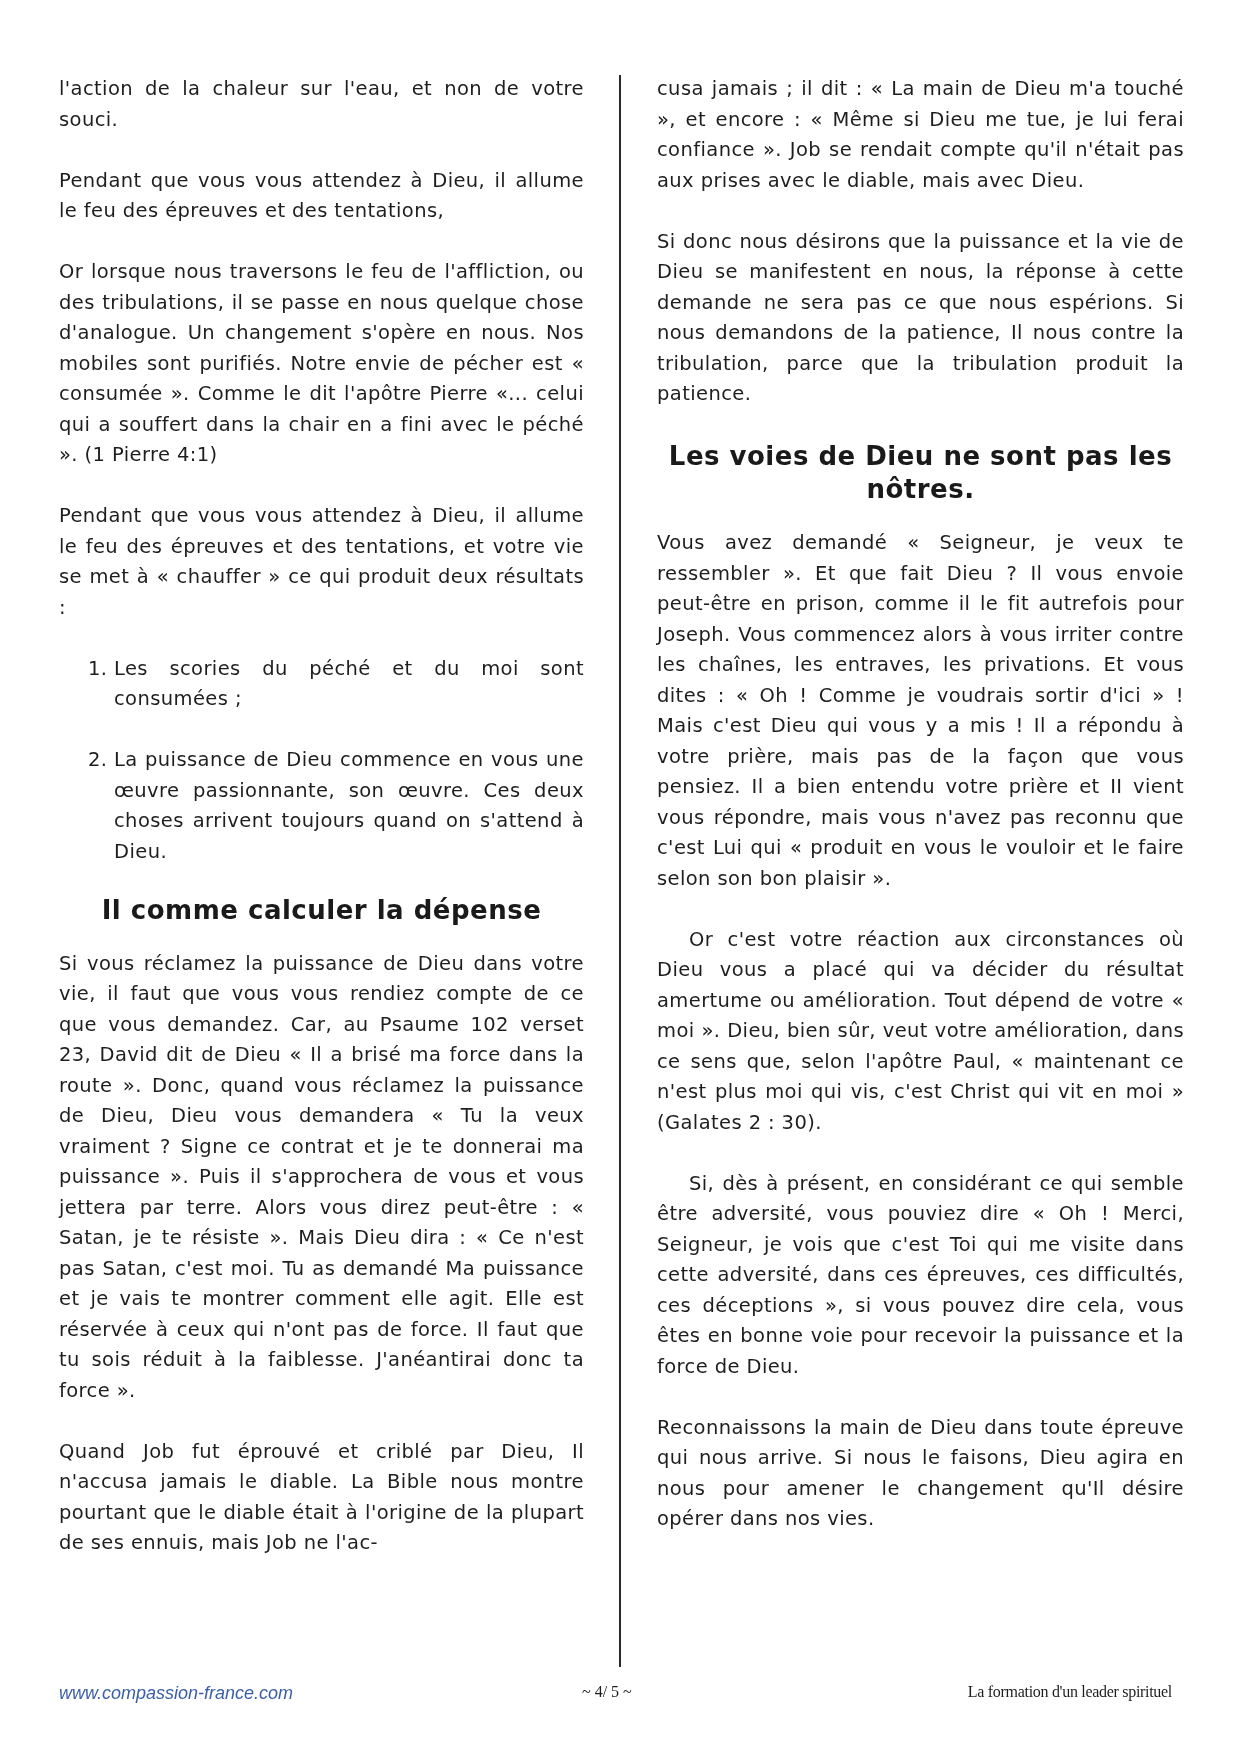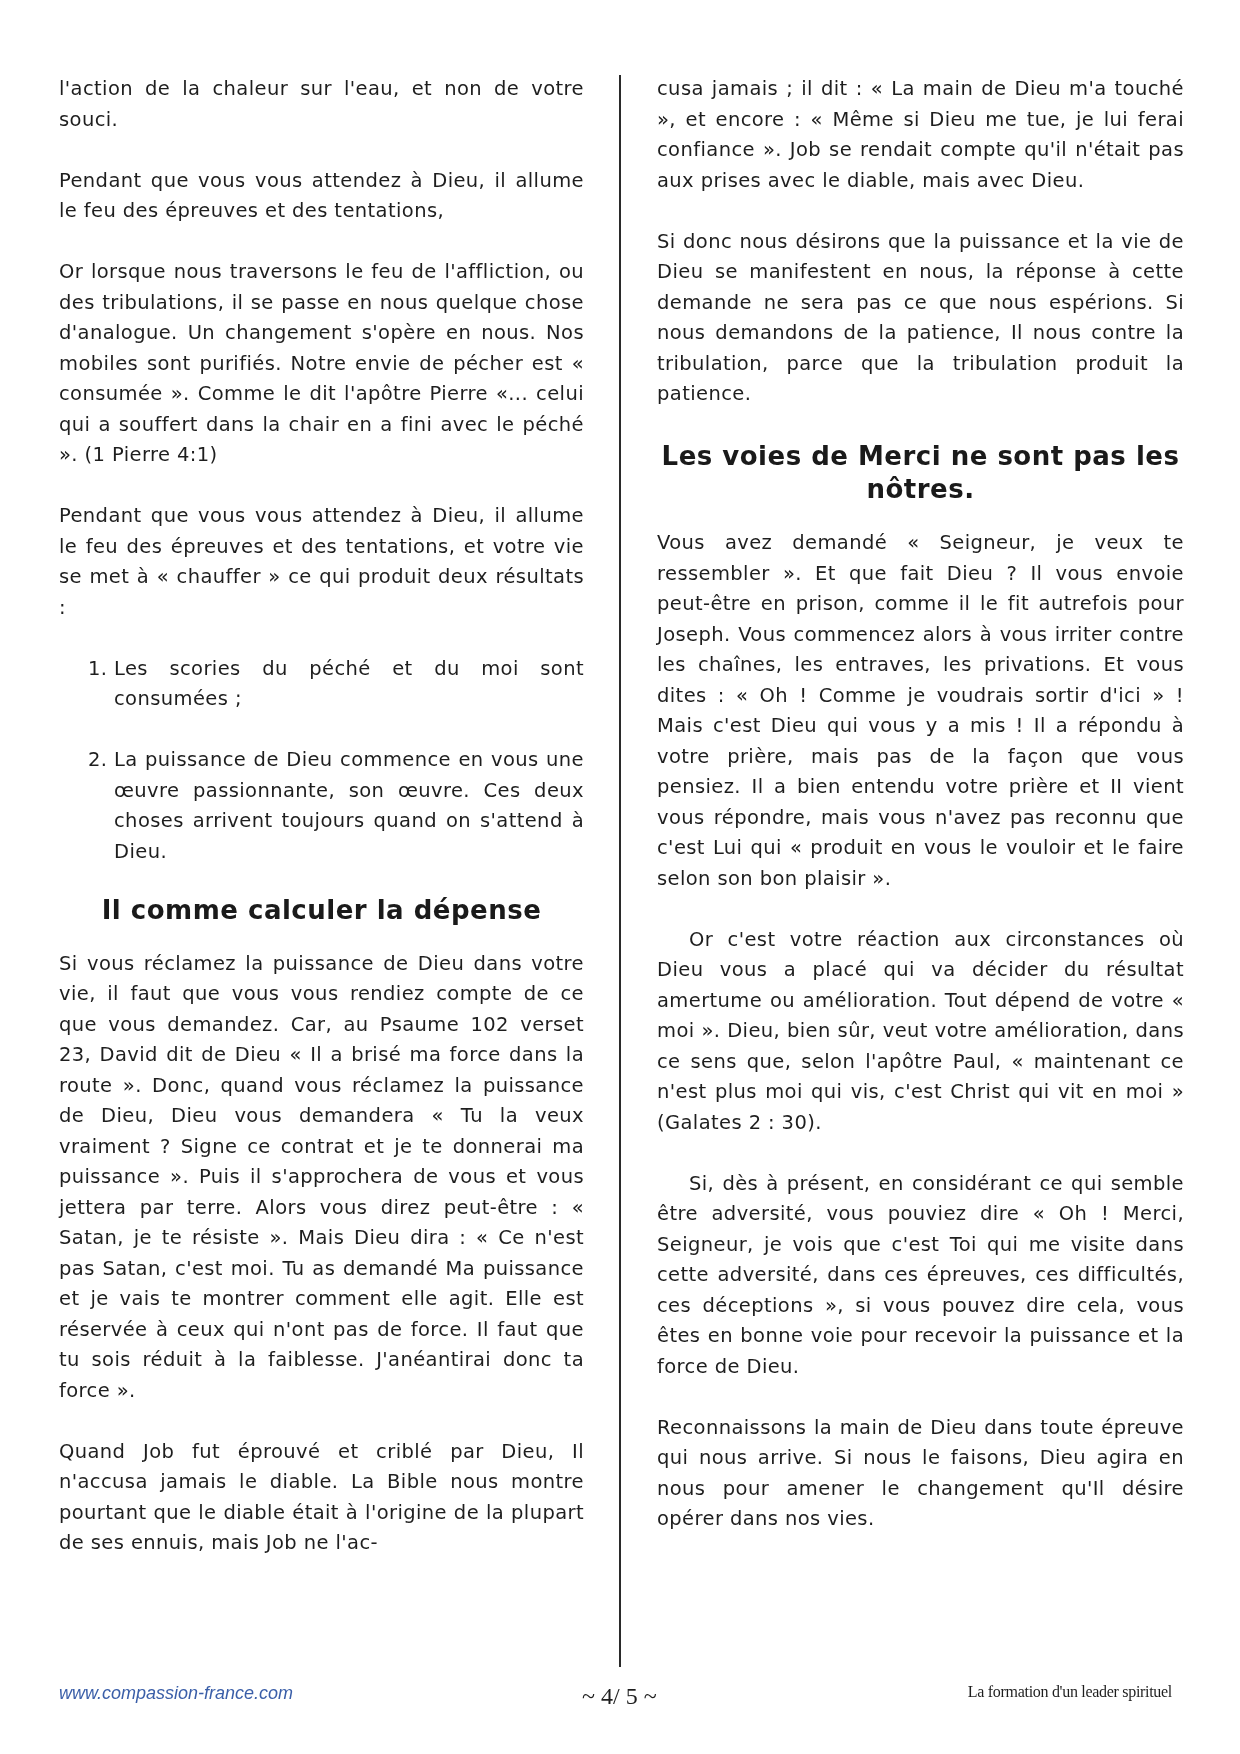--- a/index.html
+++ b/index.html
@@ -16,21 +16,21 @@
   ol li { margin: 0 0 30.5px 0; padding-left: 0; }
   ol li:last-child { margin-bottom: 12px; }
   h2 { margin: 0 0 22px 0; font-size: 26px; line-height: 33px; font-weight: bold;
        text-align: center; letter-spacing: 0.5px; color: #1a1a1a; }
   h2.left-h { margin-top: -4px; }
   .footer { position: absolute; top: 1683px; left: 0; width: 1240px; height: 30px;
             font-family: "Liberation Serif", serif; font-size: 19px; }
   .footer-link { position: absolute; left: 59px; top: 0; color: #3a5ea8;
                  font-family: "Liberation Sans", sans-serif; font-style: italic; font-size: 18px;
                  }
-  .footer-page { position: absolute; left: 582px; top: 0; width: 80px; text-align: left; font-size: 24px; }
+  .footer-page { position: absolute; left: 582px; top: 0; width: 80px; text-align: left; font-size: 16px; }
   .footer-title { position: absolute; right: 68px; top: 0; font-size: 16px; letter-spacing: -0.3px; }
 </style>
 </head>
 <body>
 
 <div class="col col-left">
   <p>l'action de la chaleur sur l'eau, et non de votre souci.</p>
   <p>Pendant que vous vous attendez à Dieu, il allume le feu des épreuves et des tentations,</p>
   <p>Or lorsque nous traversons le feu de l'affliction, ou des tribulations, il se passe en nous quelque chose d'analogue. Un changement s'opère en nous. Nos mobiles sont purifiés. Notre envie de pécher est « consumée ». Comme le dit l'apôtre Pierre «... celui qui a souffert dans la chair en a fini avec le péché ». (1 Pierre 4:1)</p>
   <p>Pendant que vous vous attendez à Dieu, il allume le feu des épreuves et des tentations, et votre vie se met à « chauffer » ce qui produit deux résultats :</p>
@@ -41,21 +41,21 @@
   <h2 class="left-h">Il comme calculer la dépense</h2>
   <p>Si vous réclamez la puissance de Dieu dans votre vie, il faut que vous vous rendiez compte de ce que vous demandez. Car, au Psaume 102 verset 23, David dit de Dieu « Il a brisé ma force dans la route ». Donc, quand vous réclamez la puissance de Dieu, Dieu vous demandera « Tu la veux vraiment ? Signe ce contrat et je te donnerai ma puissance ». Puis il s'approchera de vous et vous jettera par terre. Alors vous direz peut-être : « Satan, je te résiste ». Mais Dieu dira : « Ce n'est pas Satan, c'est moi. Tu as demandé Ma puissance et je vais te montrer comment elle agit. Elle est réservée à ceux qui n'ont pas de force. Il faut que tu sois réduit à la faiblesse. J'anéantirai donc ta force ».</p>
   <p>Quand Job fut éprouvé et criblé par Dieu, Il n'accusa jamais le diable. La Bible nous montre pourtant que le diable était à l'origine de la plupart de ses ennuis, mais Job ne l'ac-</p>
 </div>
 
 <div class="divider"></div>
 
 <div class="col col-right">
   <p>cusa jamais ; il dit : « La main de Dieu m'a touché », et encore : « Même si Dieu me tue, je lui ferai confiance ». Job se rendait compte qu'il n'était pas aux prises avec le diable, mais avec Dieu.</p>
   <p>Si donc nous désirons que la puissance et la vie de Dieu se manifestent en nous, la réponse à cette demande ne sera pas ce que nous espérions. Si nous demandons de la patience, Il nous contre la tribulation, parce que la tribulation produit la patience.</p>
-  <h2>Les voies de Merci ne sont pas les nôtres.</h2>
+  <h2>Les voies de Dieu ne sont pas les nôtres.</h2>
   <p>Vous avez demandé « Seigneur, je veux te ressembler ». Et que fait Dieu ? Il vous envoie peut-être en prison, comme il le fit autrefois pour Joseph. Vous commencez alors à vous irriter contre les chaînes, les entraves, les privations. Et vous dites : « Oh ! Comme je voudrais sortir d'ici » ! Mais c'est Dieu qui vous y a mis ! Il a répondu à votre prière, mais pas de la façon que vous pensiez. Il a bien entendu votre prière et II vient vous répondre, mais vous n'avez pas reconnu que c'est Lui qui « produit en vous le vouloir et le faire selon son bon plaisir ».</p>
   <p class="indent">Or c'est votre réaction aux circonstances où Dieu vous a placé qui va décider du résultat amertume ou amélioration. Tout dépend de votre « moi ». Dieu, bien sûr, veut votre amélioration, dans ce sens que, selon l'apôtre Paul, « maintenant ce n'est plus moi qui vis, c'est Christ qui vit en moi » (Galates 2 : 30).</p>
   <p class="indent">Si, dès à présent, en considérant ce qui semble être adversité, vous pouviez dire « Oh ! Merci, Seigneur, je vois que c'est Toi qui me visite dans cette adversité, dans ces épreuves, ces difficultés, ces déceptions », si vous pouvez dire cela, vous êtes en bonne voie pour recevoir la puissance et la force de Dieu.</p>
   <p>Reconnaissons la main de Dieu dans toute épreuve qui nous arrive. Si nous le faisons, Dieu agira en nous pour amener le changement qu'Il désire opérer dans nos vies.</p>
 </div>
 
 <div class="footer">
   <a class="footer-link">www.compassion-france.com</a>
   <span class="footer-page">~ 4/ 5 ~</span>
   <span class="footer-title">La formation d'un leader spirituel</span>

